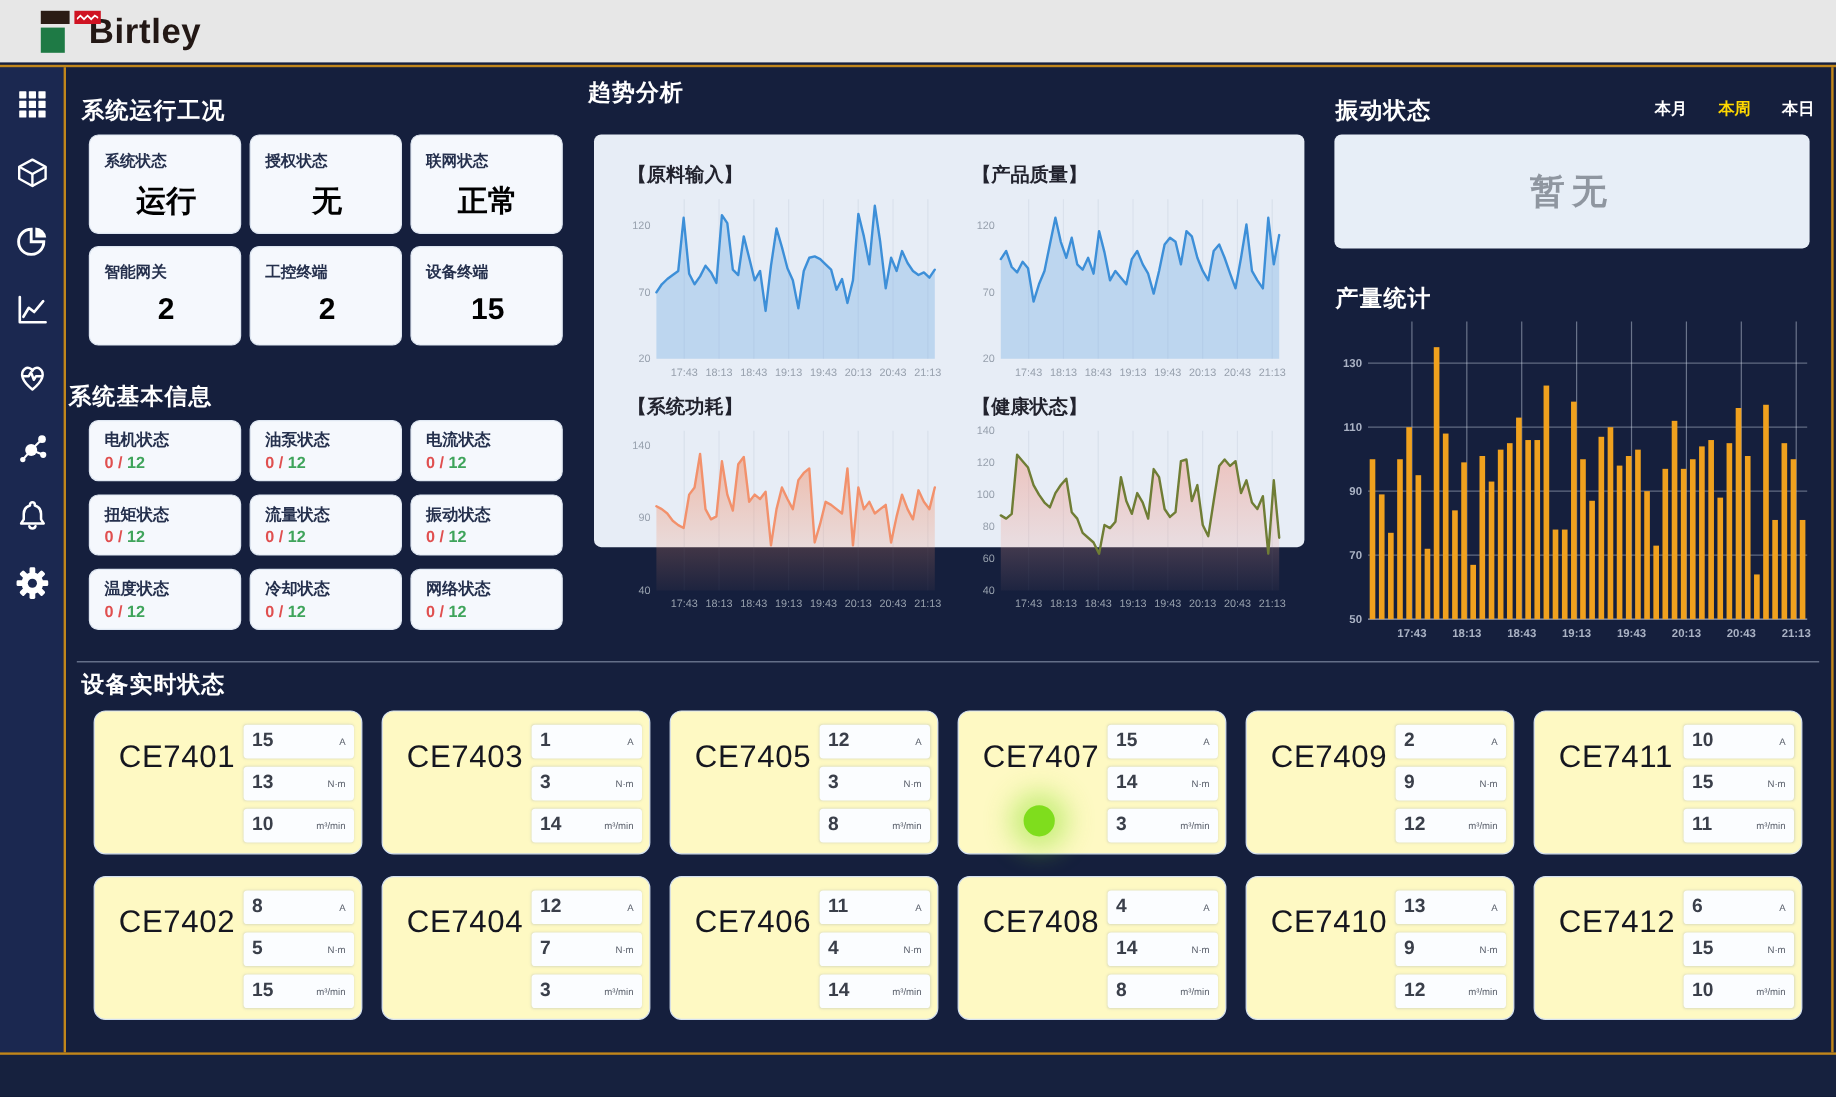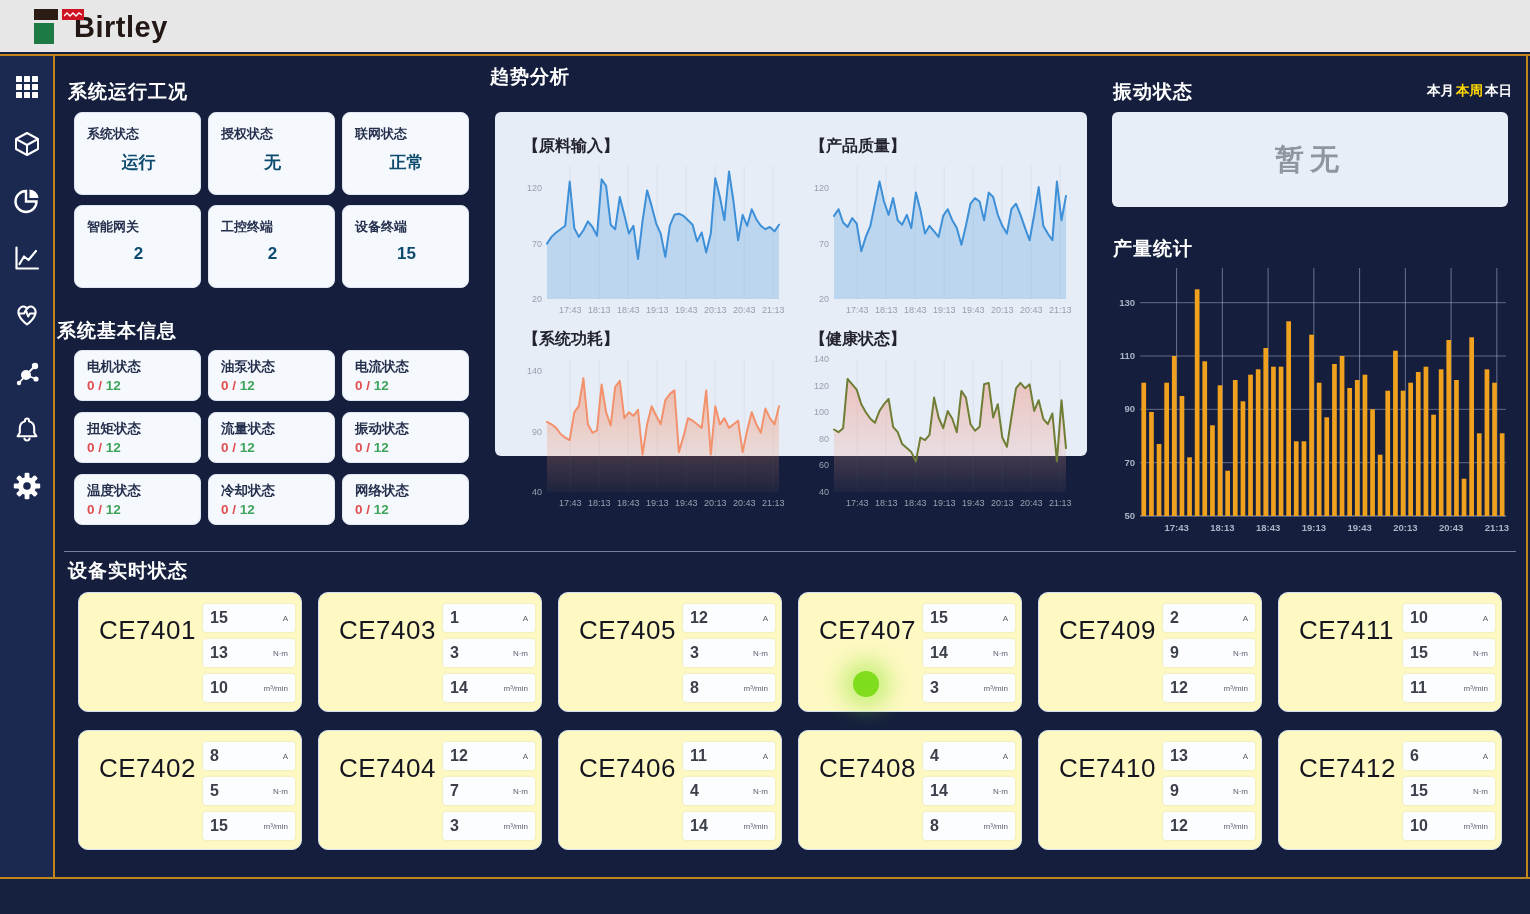--- a/index.html
+++ b/index.html
@@ -29,38 +29,38 @@
   .side-icon { width:30px; height:30px; display:flex; align-items:center; justify-content:center; cursor:pointer; }
   .side-icon svg { width:28px; height:28px; }
 
   
   .sec-title { position:absolute; color:#ffffff; font-size:19px; font-weight:bold; letter-spacing:1px; }
 
   
   #status-cards { position:absolute; left:74px; top:112px; width:394px; display:grid; grid-template-columns:repeat(3,127px); grid-auto-rows:83px; gap:10px 7px; }
   .s-card { background:#f5f8fd; border:1px solid #dfe7f2; border-radius:8px; padding:12px 10px 8px 12px; display:flex; flex-direction:column; }
   .s-label { font-size:13px; font-weight:bold; color:#25304d; }
-  .s-value { font-size:17px; font-weight:bold; color:#0c4a6e; text-align:center; margin-top:8px; }
+  .s-value { font-size:25px; font-weight:bold; color:#000000; text-align:center; margin-top:8px; }
 
   #info-cards { position:absolute; left:74px; top:350px; width:394px; display:grid; grid-template-columns:repeat(3,127px); grid-auto-rows:51px; gap:11px 7px; }
   .i-card { background:#f5f8fd; border:1px solid #dfe7f2; border-radius:8px; padding:7px 6px 4px 12px; }
   .i-label { font-size:13.5px; font-weight:bold; color:#25304d; }
   .i-count { font-size:13.5px; font-weight:bold; margin-top:2px; }
   .i-count .bad { color:#e04f4f; }
   .i-count .good { color:#3fa45b; }
 
   
   .trend-card { position:absolute; left:495px; top:112px; width:592px; height:344px; background:#e7edf6; border-radius:6px; }
   #trend-grid { position:absolute; left:0; top:0; width:100%; height:100%; display:grid; grid-template-columns:1fr 1fr; grid-template-rows:1fr 1fr; padding:12px 8px 6px 10px; }
   .mini-chart { position:relative; padding:6px 4px 0 10px; }
   .mini-title { font-size:16px; font-weight:bold; color:#22232e; margin:6px 0 2px 8px; }
   .mini-chart svg { display:block; }
 
   
-  #alarm-tabs { position:absolute; left:1112px; top:82px; width:400px; display:flex; justify-content:flex-end; gap:2px;font-family:Liberation Serif, serif; }
+  #alarm-tabs { position:absolute; left:1112px; top:82px; width:400px; display:flex; justify-content:flex-end; gap:26px;font-family:Liberation Serif, serif; }
   .alarm-tab { font-size:13.5px; font-weight:bold; color:#ffffff; cursor:pointer; }
   .alarm-tab.active { color:#ffd800; }
   .alarm-card { position:absolute; left:1112px; top:112px; width:396px; height:95px; background:#e7eef7; border-radius:6px; display:flex; align-items:center; justify-content:center; }
   .alarm-empty { font-size:29px; font-weight:bold; color:#8f96a0; letter-spacing:6px; }
 
   
   #production-wrap { position:absolute; left:1112px; top:262px; width:402px; height:274px; }
 
   
   .devices-sep { position:absolute; left:64px; top:551px; width:1452px; height:1px; background:rgba(200,212,232,0.55); }

